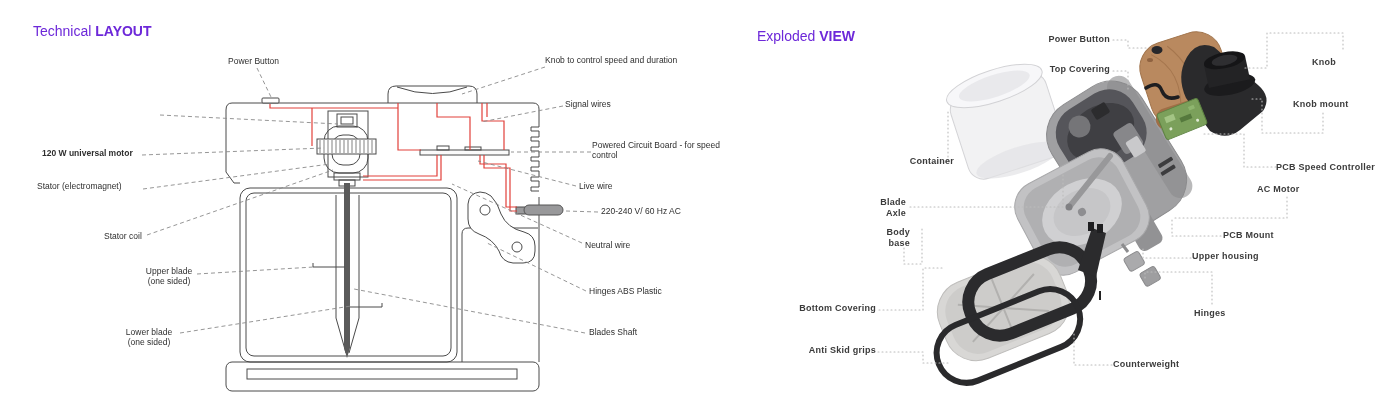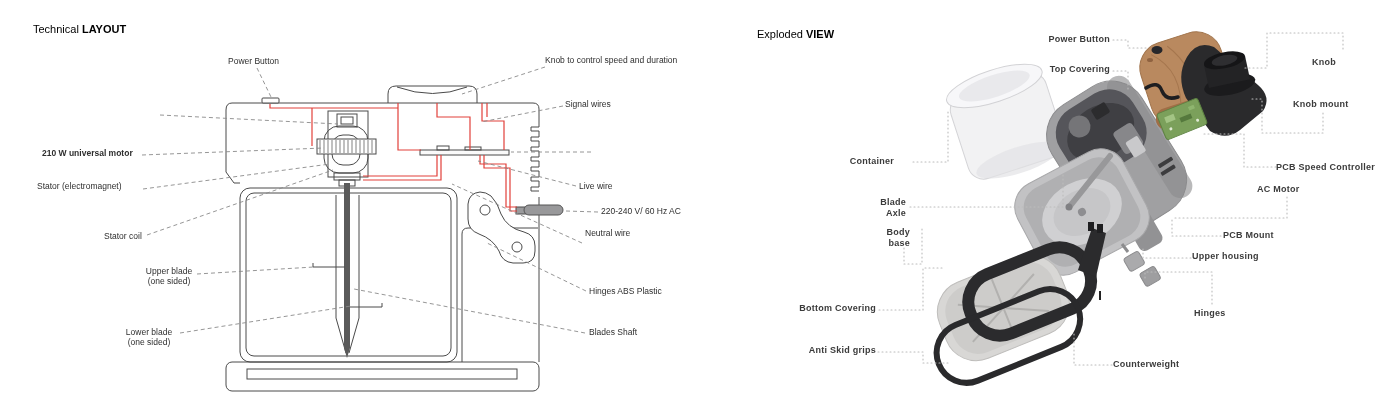--- a/index.html
+++ b/index.html
@@ -1,19 +1,19 @@
 <!DOCTYPE html>
 <html><head>
 <meta charset="utf-8">
 <style>
   html,body{margin:0;padding:0;background:#ffffff;}
   #stage{position:relative;width:1400px;height:410px;background:#ffffff;overflow:hidden;
          font-family:"Liberation Sans", sans-serif;}
   #art{position:absolute;left:0;top:0;}
-  .title{position:absolute;font-size:11px;color:#000000;white-space:nowrap;}
+  .title{position:absolute;font-size:14px;color:#6d28d9;white-space:nowrap;}
   .title b{font-weight:bold;}
   .llabel{position:absolute;font-size:8.5px;line-height:10px;color:#2e2e2e;white-space:nowrap;}
   .llabel.wrap{white-space:normal;}
   .llabel.bold{font-weight:bold;}
   .llabel.center{text-align:center;}
   .rlabel{position:absolute;font-size:9px;line-height:11px;font-weight:600;letter-spacing:.25px;
           color:#3b3b3b;white-space:nowrap;}
   .rlabel.wrap{white-space:normal;}
   .rlabel.right{text-align:right;}
 </style>
@@ -210,36 +210,37 @@
     <polyline points="878,352 923,352 923,363 950,363"></polyline>
   </g>
 </svg>
 
   <div class="title" style="left:33px;top:23px;"><span>Technical </span><b>LAYOUT</b></div>
   <div class="title" style="left:757px;top:28px;"><span>Exploded </span><b>VIEW</b></div>
 
   <div class="llabel" style="left:228px;top:56px;">Power Button</div>
   <div class="llabel" style="left:545px;top:55px;">Knob to control speed and duration</div>
   <div class="llabel" style="left:565px;top:99px;">Signal wires</div>
-  <div class="llabel bold" style="left:42px;top:148px;">210 W universal motor</div>
+  <div class="llabel bold" style="left:42px;top:148px;">120 W universal motor</div>
+  <div class="llabel wrap" style="left:592px;top:140px;width:142px;">Powered Circuit Board - for speed control</div>
   <div class="llabel" style="left:37px;top:181px;">Stator (electromagnet)</div>
   <div class="llabel" style="left:579px;top:181px;">Live wire</div>
   <div class="llabel" style="left:601px;top:206px;">220-240 V/ 60 Hz AC</div>
   <div class="llabel" style="left:104px;top:231px;">Stator coil</div>
-  <div class="llabel" style="left:585px;top:228px;text-align:right;">Neutral wire</div>
+  <div class="llabel" style="left:585px;top:240px;text-align:right;">Neutral wire</div>
   <div class="llabel wrap center" style="left:137px;top:266px;width:64px;">Upper blade (one sided)</div>
   <div class="llabel" style="left:589px;top:286px;">Hinges ABS Plastic</div>
   <div class="llabel wrap center" style="left:117px;top:327px;width:64px;">Lower blade (one sided)</div>
   <div class="llabel" style="left:589px;top:327px;">Blades Shaft</div>
 
   <div class="rlabel right" style="left:1028px;top:34px;width:82px;">Power Button</div>
   <div class="rlabel right" style="left:1028px;top:64px;width:82px;">Top Covering</div>
   <div class="rlabel" style="left:1312px;top:57px;">Knob</div>
   <div class="rlabel" style="left:1293px;top:99px;">Knob mount</div>
-  <div class="rlabel right" style="left:842px;top:156px;width:52px;text-align:right;">Container</div>
+  <div class="rlabel right" style="left:902px;top:156px;width:52px;text-align:right;">Container</div>
   <div class="rlabel" style="left:1276px;top:162px;">PCB Speed Controller</div>
   <div class="rlabel" style="left:1257px;top:184px;">AC Motor</div>
   <div class="rlabel right wrap" style="left:864px;top:197px;width:42px;">Blade Axle</div>
   <div class="rlabel right wrap" style="left:868px;top:227px;width:42px;">Body base</div>
   <div class="rlabel" style="left:1223px;top:230px;">PCB Mount</div>
   <div class="rlabel" style="left:1192px;top:251px;">Upper housing</div>
   <div class="rlabel right" style="left:786px;top:303px;width:90px;">Bottom Covering</div>
   <div class="rlabel" style="left:1184px;top:308px;margin-left:10px;">Hinges</div>
   <div class="rlabel right" style="left:786px;top:345px;width:90px;">Anti Skid grips</div>
   <div class="rlabel" style="left:1113px;top:359px;">Counterweight</div>

